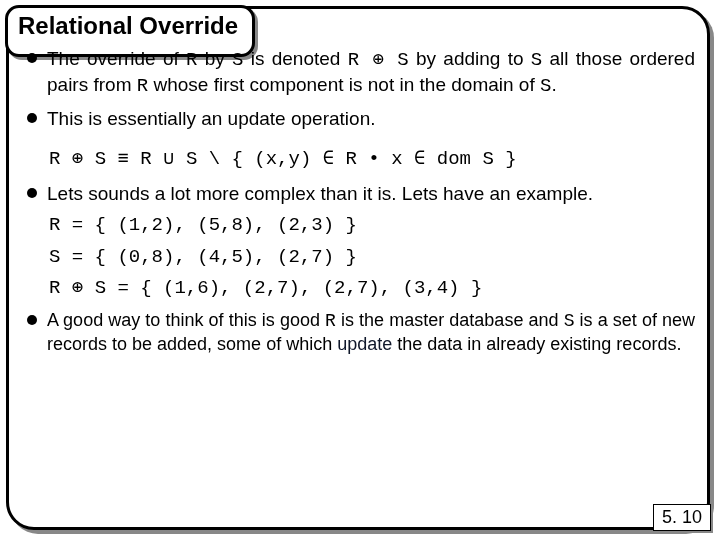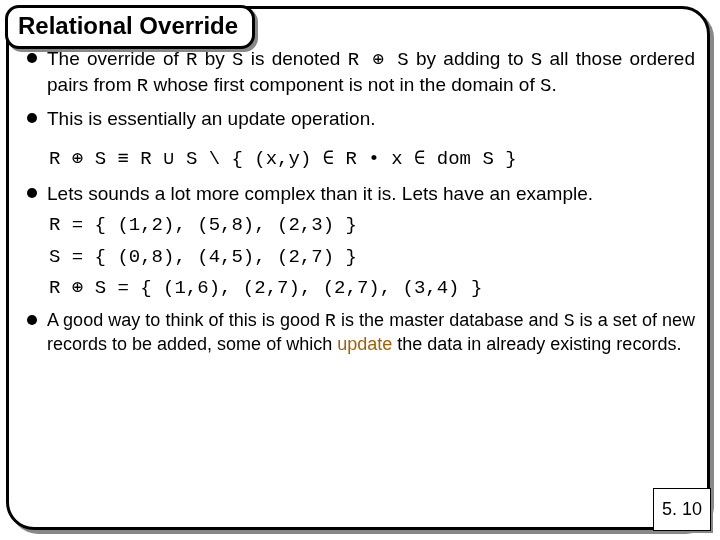--- a/index.html
+++ b/index.html
@@ -23,21 +23,21 @@
     background: #fff;
     box-sizing: border-box;
   }
   .title-box {
     position: absolute;
     top: -4px;
     left: -4px;
     border: 3px solid #000;
     border-radius: 14px;
     background: #fff;
-    padding: 4px 14px 6px 10px;
+    padding: 4px 14px 14px 10px;
     font-size: 24px;
     font-weight: bold;
     box-shadow: 3px 3px 0 #888;
   }
   .content {
     position: absolute;
     top: 38px;
     left: 18px;
     right: 12px;
     font-size: 19px;
@@ -74,29 +74,29 @@
   }
   .examples {
     margin: 4px 0 8px 22px;
     font-family: "Courier New", Courier, monospace;
     font-size: 19px;
   }
   .examples div {
     margin-bottom: 8px;
   }
   .update {
-    color: #a16207;
+    color: #0f172a;
   }
   .pagenum {
     position: absolute;
     bottom: -4px;
     right: -4px;
     border: 1px solid #000;
     background: #fff;
-    padding: 10px 8px;
+    padding: 2px 8px;
     font-size: 18px;
     box-shadow: 2px 2px 0 #888;
   }
   .small {
     font-size: 18px;
   }
 </style>
 </head>
 <body>
 

